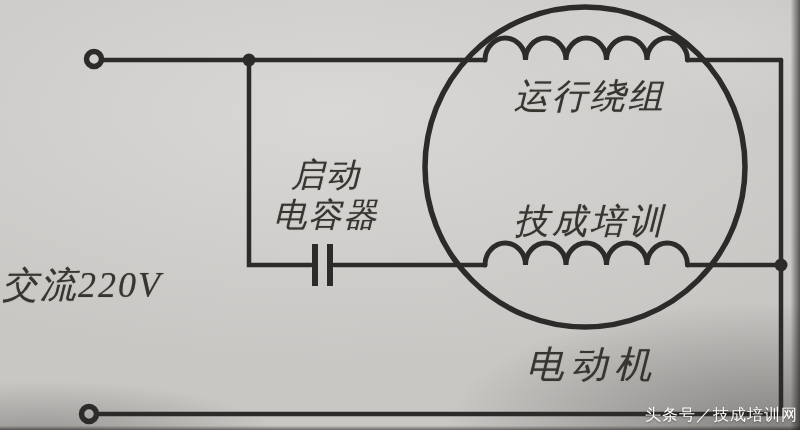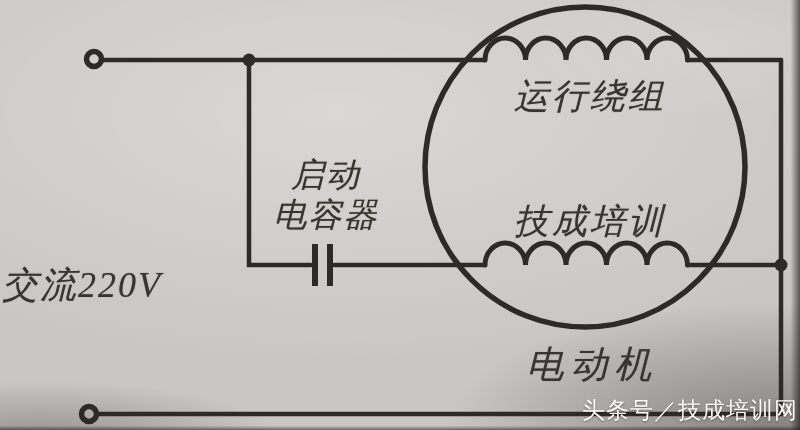--- a/index.html
+++ b/index.html
@@ -40,21 +40,21 @@
     font-size:37px;letter-spacing:7px;}
 
   .watermark{
     position:absolute;right:2px;bottom:4px;
     display:flex;flex-direction:column;align-items:flex-end;
     color:#fdfdfc;font-family:"Liberation Sans","DejaVu Sans",sans-serif;
     text-shadow:0 1px 2px rgba(0,0,0,0.35);
   }
   .wm-line1{display:flex;align-items:center;gap:6px;}
   .wm-brand{font-size:21px;font-weight:bold;letter-spacing:2px;}
-  .wm-byline{font-size:23px;letter-spacing:1px;margin-top:12px;}
+  .wm-byline{font-size:16px;letter-spacing:1px;margin-top:12px;}
 </style>
 </head>
 <body>
 
 <div class="photo">
 
   <svg class="circuit" width="800" height="430" viewBox="0 0 800 430">
 
     <circle class="motor-circle" cx="585" cy="167" r="160"></circle>
 

